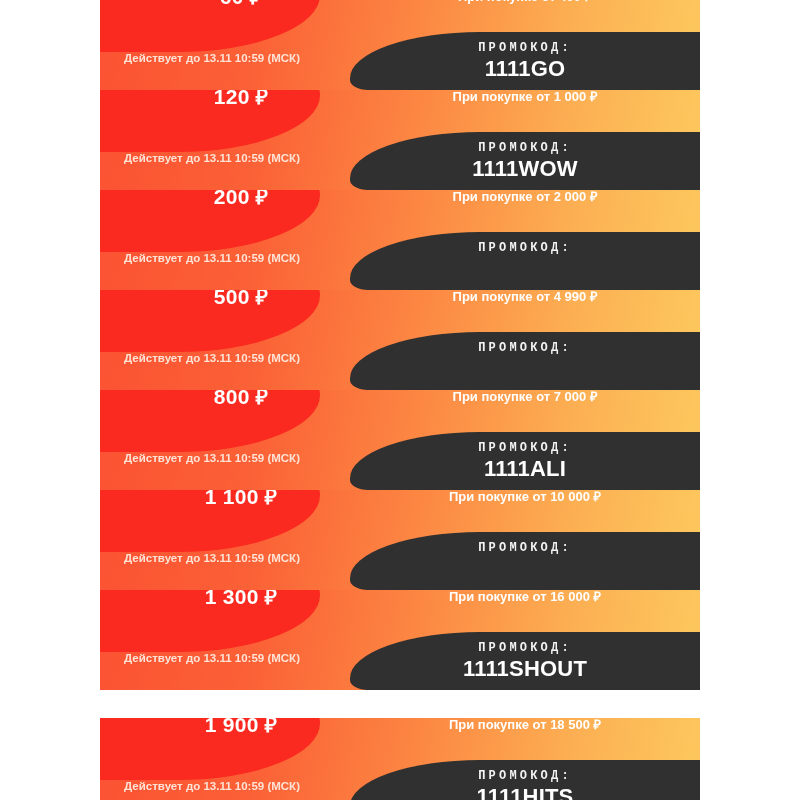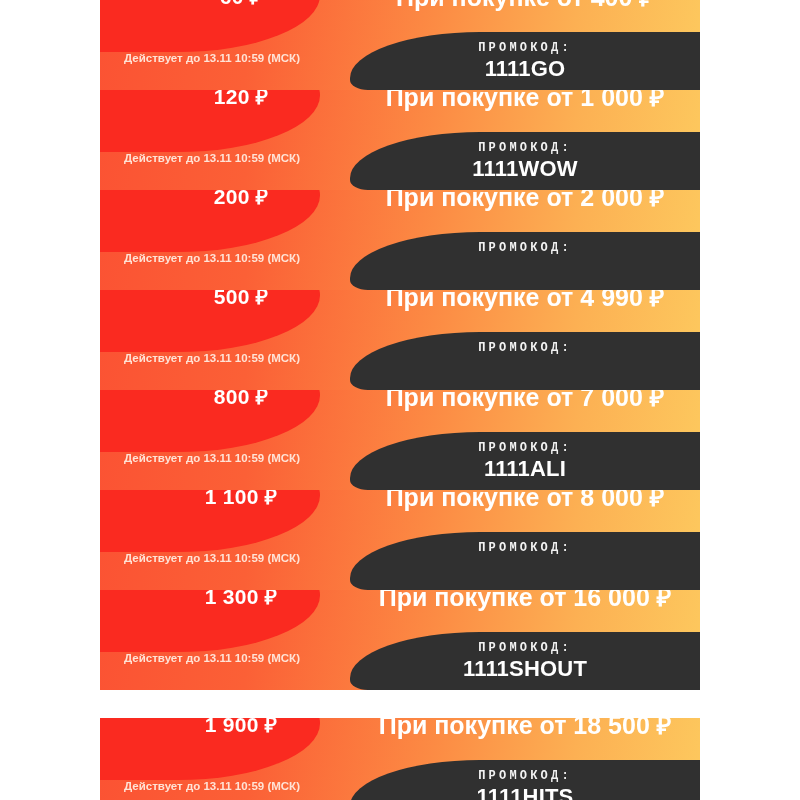--- a/index.html
+++ b/index.html
@@ -77,21 +77,21 @@
   .threshold-text {
     position: absolute;
     left: 250px;
     top: -36px;
     width: 350px;
     height: 84px;
     display: flex;
     align-items: center;
     justify-content: center;
     color: #ffffff;
-    font-size: 25px;
+    font-size: 13px;
     font-weight: bold;
     white-space: nowrap;
   }
 
   
   .code-plate {
     position: absolute;
     left: 250px;
     top: 42px;
     width: 350px;
@@ -179,21 +179,21 @@
       <div class="threshold-text">При покупке от 7 000 ₽</div>
       <div class="code-plate">
         <div class="code-label">Промокод:</div>
         <div class="code-value">1111ALI</div>
       </div>
     </div>
     <div class="offer-row" style="top: 490px;">
       <div class="amount-blob"></div>
       <div class="amount-text">1 100 ₽</div>
       <div class="valid-until">Действует до 13.11 10:59 (МСК)</div>
-      <div class="threshold-text">При покупке от 8 000 ₽</div>
+      <div class="threshold-text">При покупке от 10 000 ₽</div>
       <div class="code-plate">
         <div class="code-label">Промокод:</div>
       </div>
     </div>
     <div class="offer-row" style="top: 590px;">
       <div class="amount-blob"></div>
       <div class="amount-text">1 300 ₽</div>
       <div class="valid-until">Действует до 13.11 10:59 (МСК)</div>
       <div class="threshold-text">При покупке от 16 000 ₽</div>
       <div class="code-plate">

